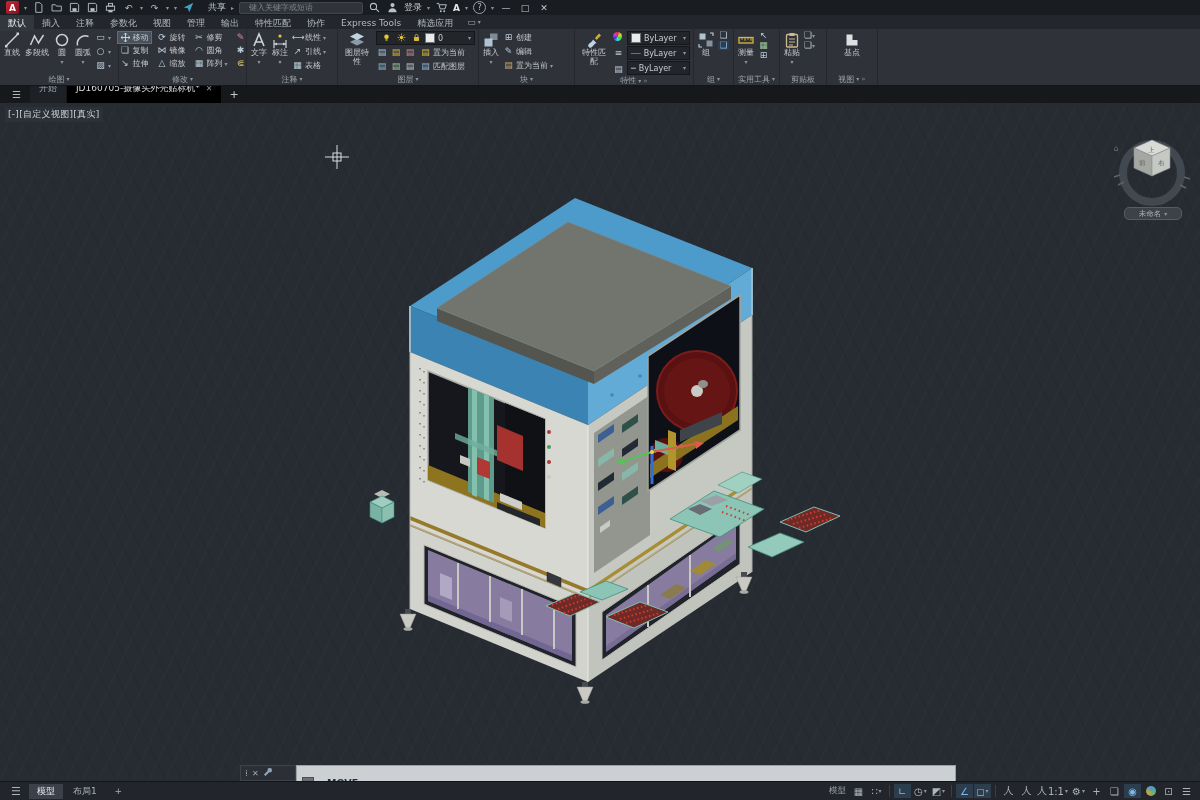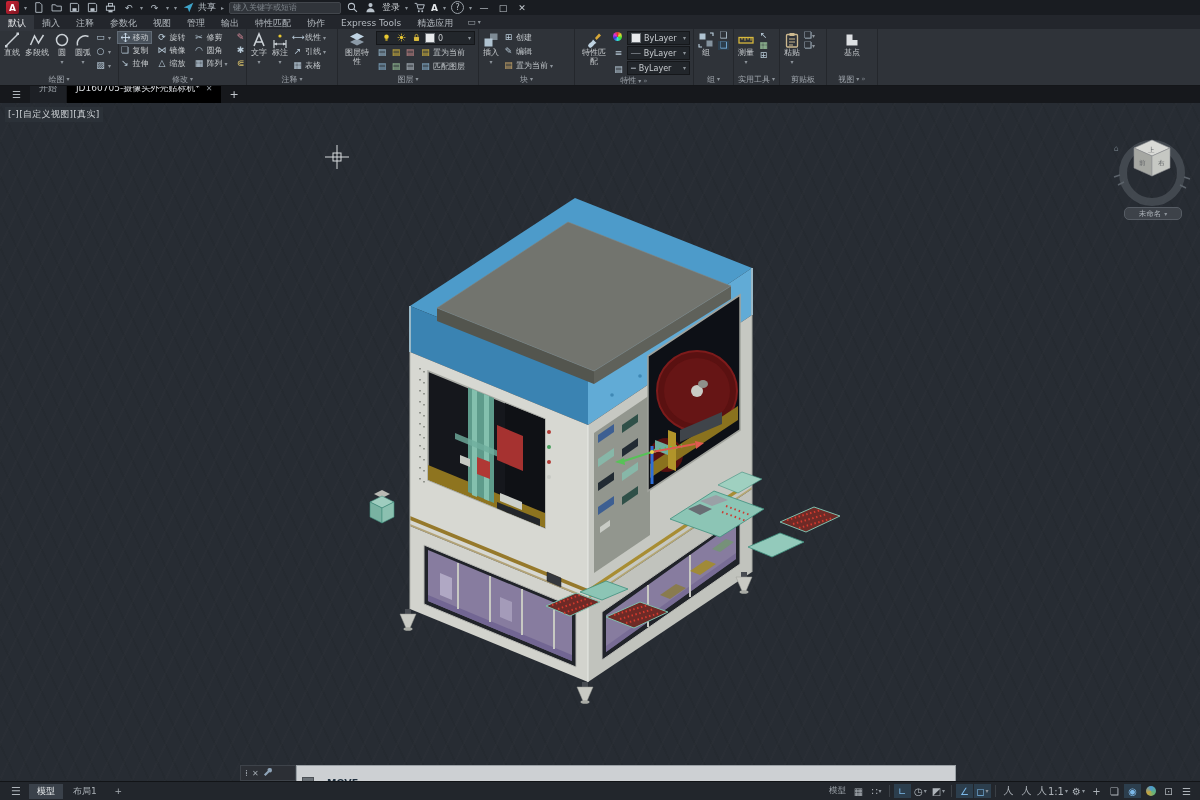--- a/index.html
+++ b/index.html
@@ -6,25 +6,25 @@
   body{width:1200px;height:800px;position:relative;overflow:hidden;background:#272c33;
        font-family:"DejaVu Sans","Liberation Sans",sans-serif;color:#c6cacd;
        -webkit-font-smoothing:antialiased}
   .titlebar{position:absolute;top:0;left:0;right:0;height:15px;background:#191c21;
     display:flex;align-items:center;gap:5px;padding:0 6px;font-size:9px;z-index:12}
   .alogo{width:13px;height:13px;border-radius:2px;background:linear-gradient(135deg,#cf2436,#7c1420);
     color:#fff;font-weight:bold;font-size:9px;display:flex;align-items:center;justify-content:center;flex:0 0 auto}
   .qi{width:13px;height:13px;display:flex;align-items:center;justify-content:center;color:#b9c2cb}
   .qi svg{width:11px;height:11px}
   .car{font-size:6px;color:#8d949b;line-height:1}
-  .share{display:flex;align-items:center;gap:3px;color:#bcc4cb}
+  .share{display:flex;align-items:center;gap:13px;color:#bcc4cb}
   .tcenter{flex:1;text-align:center;color:#aeb4ba;white-space:nowrap;overflow:hidden}
   .tright{display:flex;align-items:center;gap:5px}
   .searchbox{width:104px;height:10px;background:#30343a;border:1px solid #42464c;border-radius:2px;
-    color:#7e858c;font-size:8px;display:flex;align-items:center;padding:0 3px;overflow:hidden;white-space:nowrap}
+    color:#7e858c;font-size:8px;display:flex;align-items:center;padding:0 9px;overflow:hidden;white-space:nowrap}
   .winbtn{width:14px;text-align:center;color:#c3c9cf;font-size:9px}
   .helpc{width:11px;height:11px;border:1px solid #9aa1a8;border-radius:50%;display:flex;align-items:center;justify-content:center;font-size:8px;color:#b9c0c7}
 
   .tabrow{position:absolute;top:15px;left:0;right:0;height:14px;background:#23262c;display:flex;
     align-items:stretch;font-size:9px;z-index:11}
   .rtab{padding:8px 8px;display:flex;align-items:center;color:#b3b9bf;white-space:nowrap}
   .rtab.active{background:#32363d;color:#eaecef}
   .rmini{display:flex;align-items:center;gap:2px;padding:0 6px;color:#9aa1a8}
 
   .ribbon{position:absolute;top:29px;left:0;right:0;height:56px;background:#2f3339;

